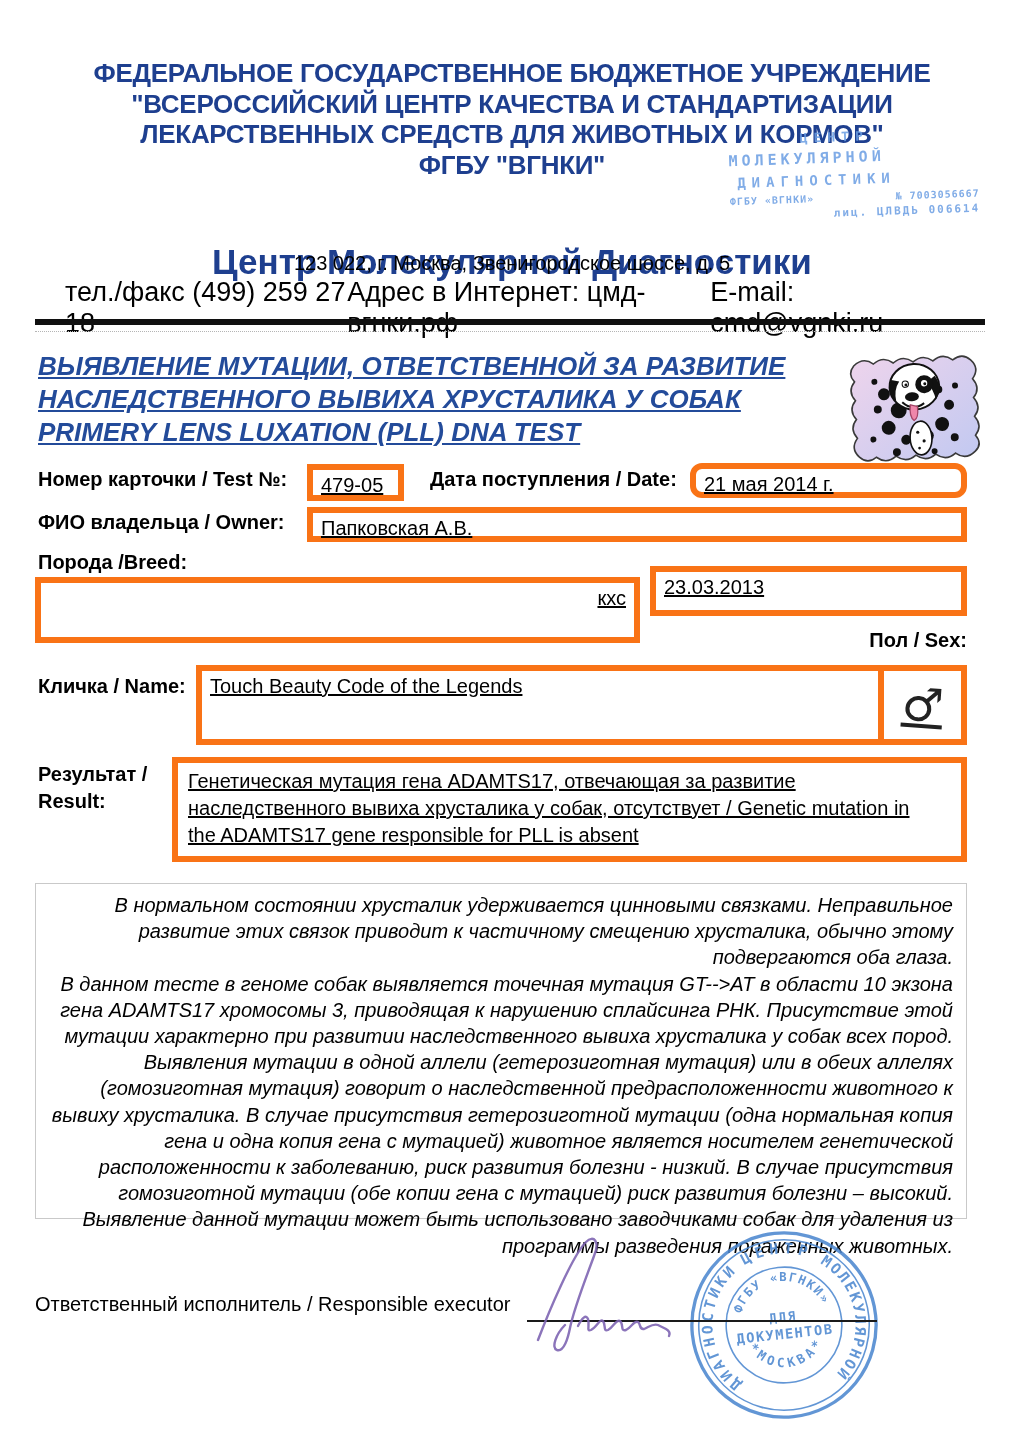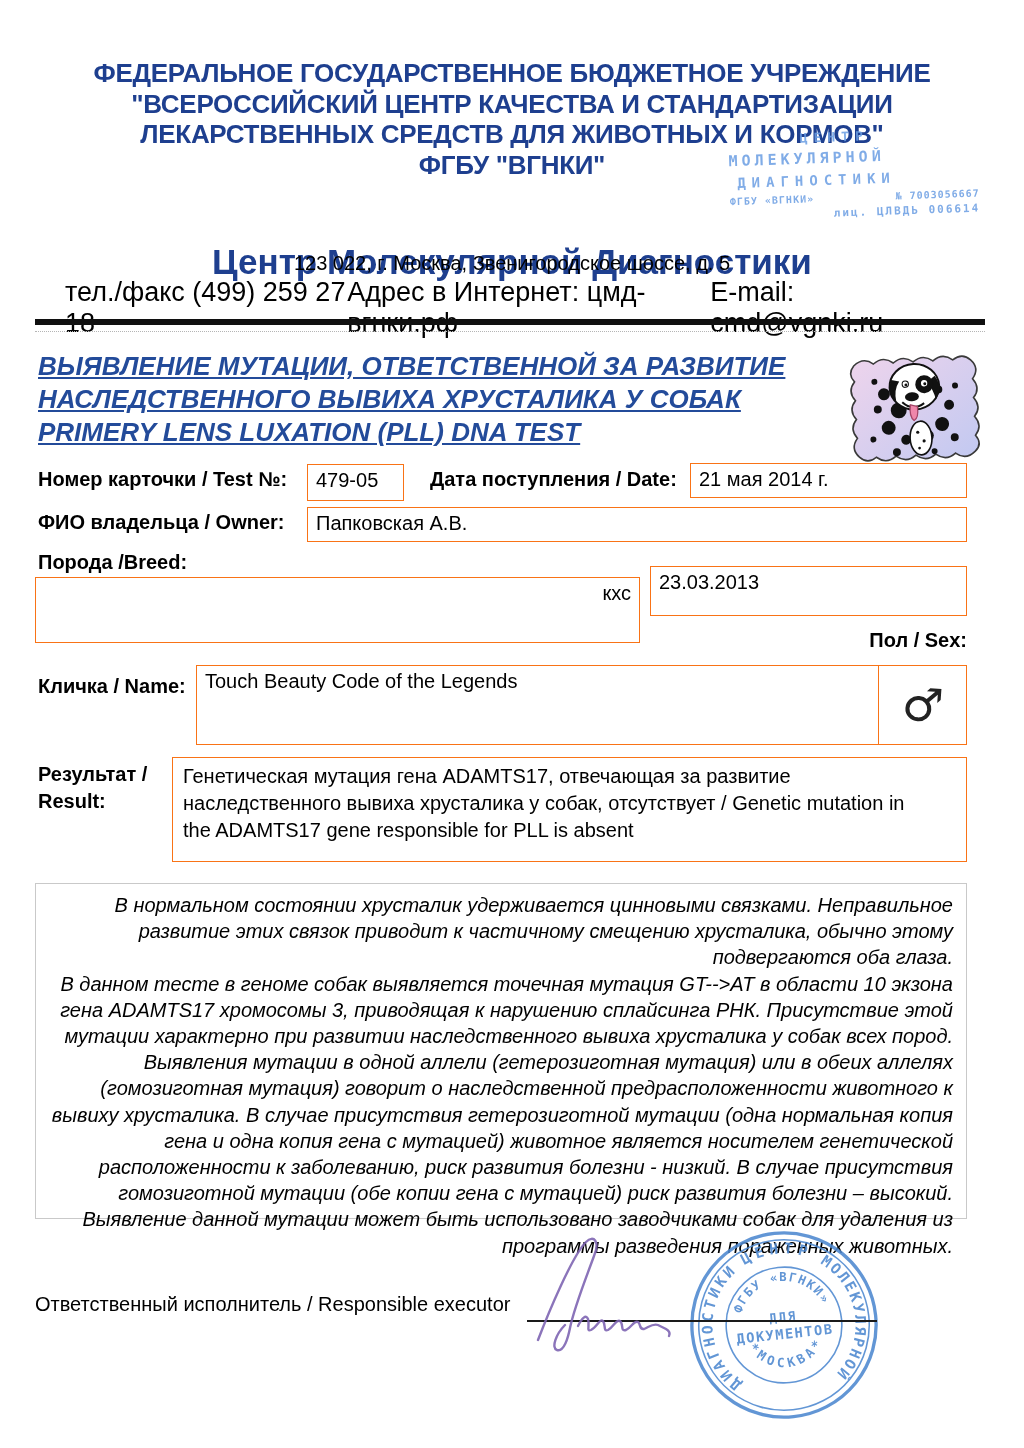--- a/index.html
+++ b/index.html
@@ -25,22 +25,22 @@
   .cs5{font-size:11px;letter-spacing:2px;text-align:right;padding-right:2px;}
   
   .divider{top:319px;left:35px;width:950px;height:6px;background:#101010;}
   .dotted{top:331px;left:35px;width:950px;border-top:1px dotted #b5b5b5;}
   
   .doc-title{top:350px;left:38px;width:800px;color:#234b9a;font-weight:bold;
        font-style:italic;font-size:26px;line-height:33px;}
   .doc-title span{text-decoration:underline;}
   
   .lbl{font-size:20px;font-weight:bold;white-space:nowrap;}
-  .box{border:1px solid #f97316;background:#fff;box-sizing:border-box;
-       font-size:20px;padding:4px 8px;}
+  .box{border:6px solid #f97316;background:#fff;box-sizing:border-box;
+       font-size:20px;padding:4px 8px;text-decoration:underline;}
   .preline{white-space:pre-line;}
   .sexbox{display:flex;align-items:center;justify-content:center;
        font-family:"DejaVu Sans",sans-serif;font-size:46px;font-weight:400;color:#222;}
   .info{border:1px solid #c9c9c9;font-style:italic;font-size:20px;line-height:26.2px;
        padding:8px 13px;box-sizing:border-box;white-space:pre-line;}
   .exec{top:1293px;left:35px;font-size:20px;}
   .sigline{top:1320px;left:527px;width:350px;height:2px;background:#1a1a1a;z-index:2;}
   svg{display:block;}
 </style>
 </head>
@@ -128,21 +128,21 @@
       <circle cx="66.6" cy="37.8" r="1.5" fill="#111"></circle>
       <ellipse cx="72" cy="50" rx="7" ry="4.5" fill="#111"></ellipse>
       <path d="M62,55 q10,10 22,2" fill="none" stroke="#111" stroke-width="2"></path>
       <path d="M70,58 q-2,12 3,16 q5,-2 4,-14 z" fill="#ef86ab" stroke="#a34467" stroke-width="1.3"></path>
     </g>
   </svg>
 
   <div class="abs lbl" style="left:38px;top:468px;">Номер карточки / Test №:</div>
   <div class="abs box" style="left:307px;top:464px;width:97px;height:37px;">479-05</div>
   <div class="abs lbl" style="left:430px;top:468px;">Дата поступления / Date:</div>
-  <div class="abs box" style="left:690px;top:463px;width:277px;height:35px;">21 мая 2014 г.</div>
+  <div class="abs box" style="left:690px;top:463px;width:277px;height:35px;border-radius:12px;">21 мая 2014 г.</div>
 
   <div class="abs lbl" style="left:38px;top:511px;">ФИО владельца / Owner:</div>
   <div class="abs box" style="left:307px;top:507px;width:660px;height:35px;">Папковская А.В.</div>
 
   <div class="abs lbl" style="left:38px;top:551px;">Порода  /Breed:</div>
   <div class="abs box" style="left:35px;top:577px;width:605px;height:66px;text-align:right;">кхс</div>
   <div class="abs box" style="left:650px;top:566px;width:317px;height:50px;">23.03.2013</div>
   <div class="abs lbl" style="left:800px;top:629px;width:167px;text-align:right;">Пол / Sex:</div>
 
   <div class="abs lbl" style="left:38px;top:675px;">Кличка / Name:</div>

